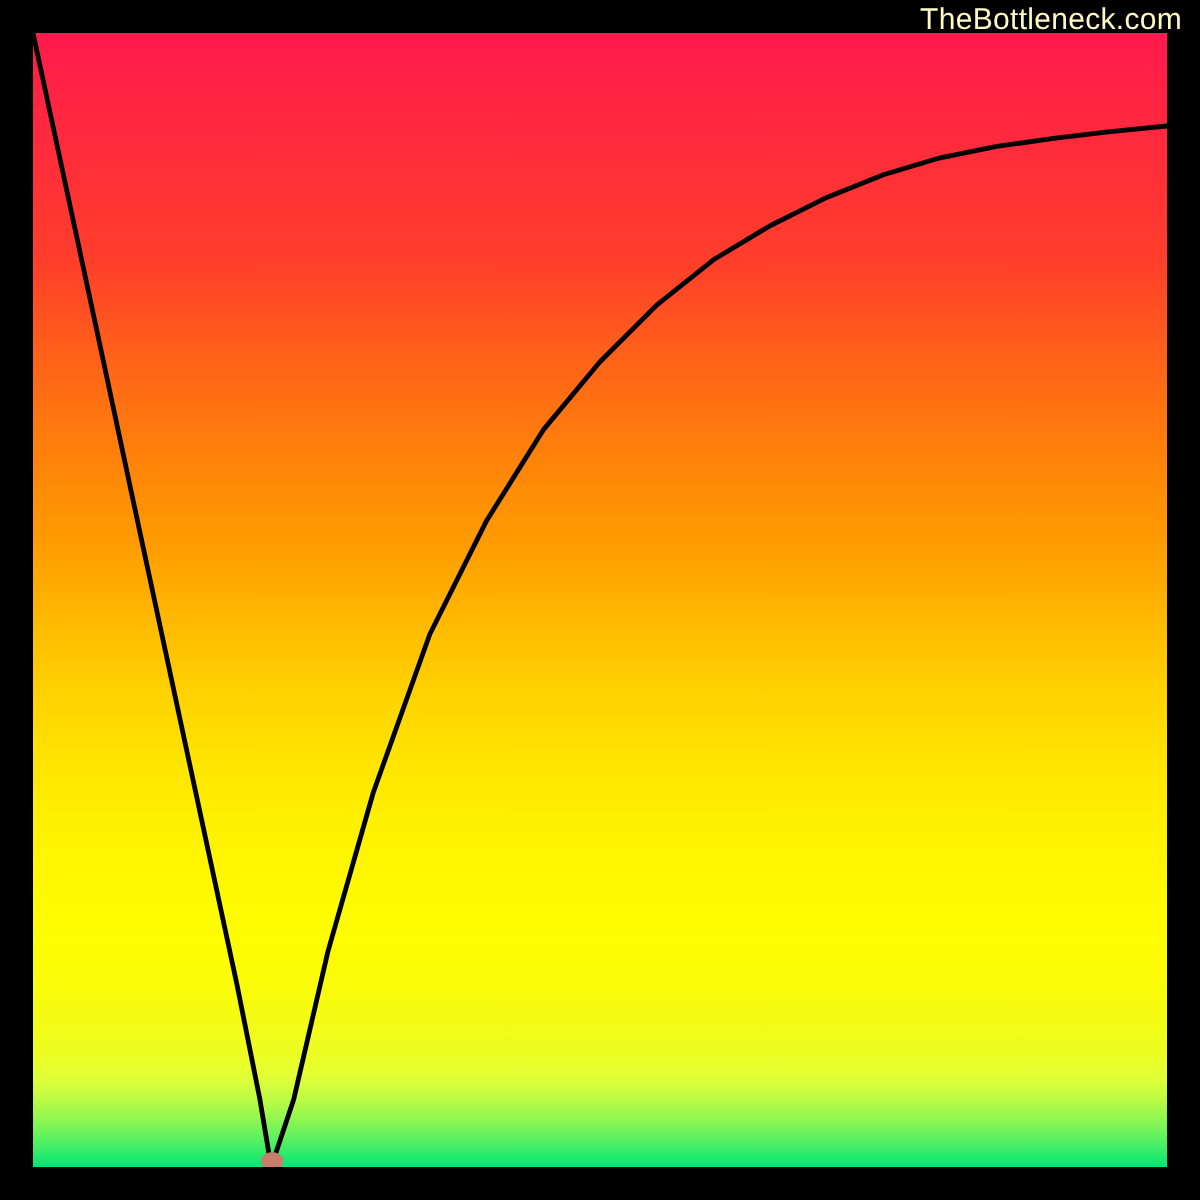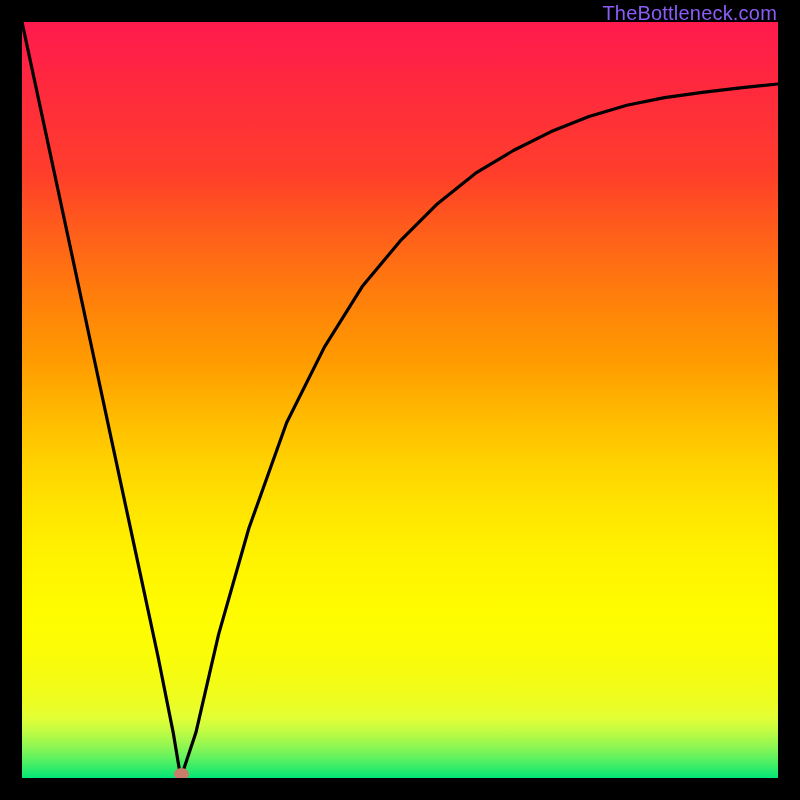--- a/index.html
+++ b/index.html
@@ -54,22 +54,22 @@
   .marker {
     position: absolute;
     width: 15px;
     height: 12px;
     background: #c97d6a;
     border-radius: 50%;
   }
   .watermark {
     position: absolute;
     top: 2px;
-    right: 23px;
-    color: #8b5cf6;
+    right: 12px;
+    color: #fef9c3;
     font-size: 20px;
     font-weight: 500;
     letter-spacing: 0.2px;
     user-select: none;
     text-align: right;
   }
 </style>
 </head>
 <body>
 

